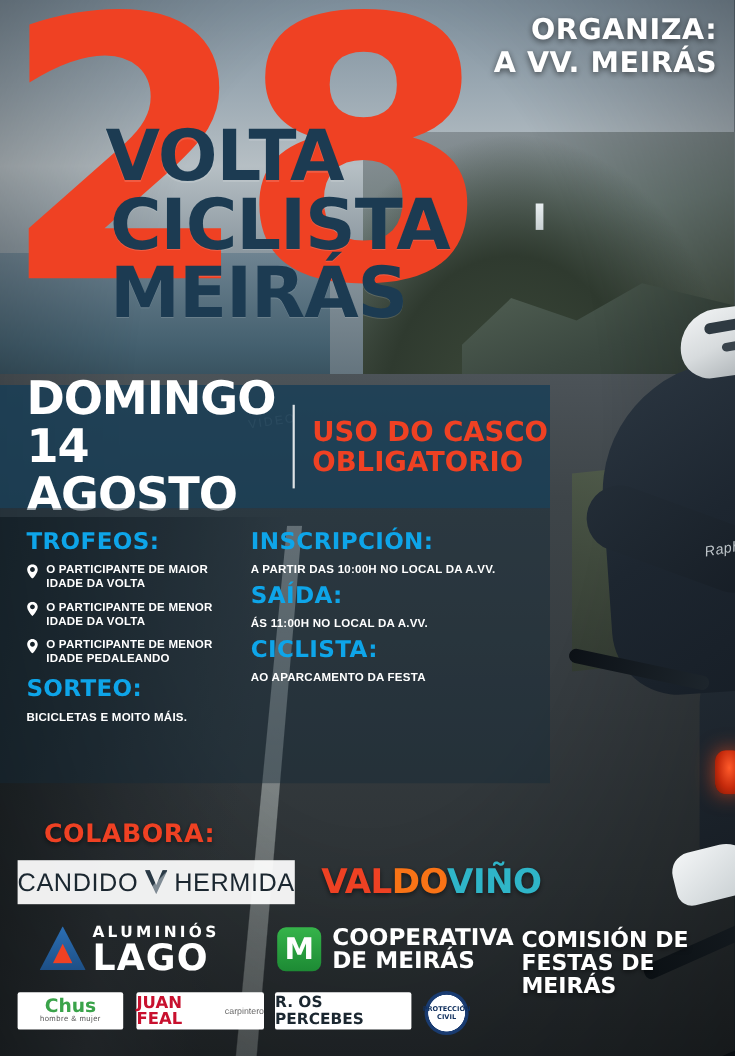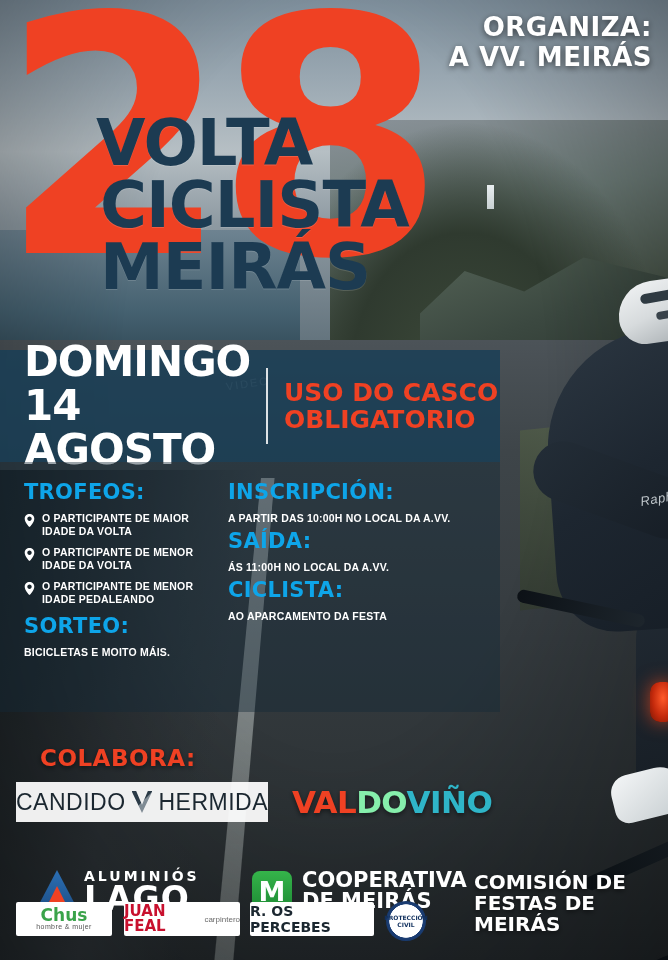--- a/index.html
+++ b/index.html
@@ -240,24 +240,24 @@
     background: linear-gradient(135deg, #2a3a46 48%, #7f8b94 52%);
     clip-path: polygon(0 0, 50% 100%, 100% 0, 78% 0, 50% 62%, 22% 0);
   }
   .valdovino {
     position: absolute; left: 292px; top: 2px;
     font-family: "DejaVu Sans", sans-serif; font-weight: 800; font-size: 31px;
     letter-spacing: -.5px;
     text-shadow: 0 2px 5px rgba(0,0,0,.5);
   }
   .valdovino .a { color: #ef4123; }
-  .valdovino .b { color: #86efac; }
+  .valdovino .b { color: #f97316; }
   .valdovino .c { color: #2fb5c8; }
 
-  .sponsor-row2 { position: absolute; left: 0; top: 868px; width: 668px; height: 56px; padding-left: 25px; }
+  .sponsor-row2 { position: absolute; left: 0; top: 840px; width: 668px; height: 56px; padding-left: 25px; }
   .lago { position: absolute; left: 38px; top: 0; color: #fff; }
   .lago .sm { font-size: 14px; font-weight: 800; letter-spacing: 3px; font-family: "DejaVu Sans", sans-serif; }
   .lago .lg { font-size: 33px; font-weight: 800; letter-spacing: 1px; line-height: 30px; font-family: "DejaVu Sans", sans-serif; }
   .lago-mark {
     position: absolute; left: -2px; top: 2px; width: 42px; height: 40px;
     background: linear-gradient(180deg, #2b6fb5 0%, #1d4f86 100%);
     clip-path: polygon(50% 0, 100% 100%, 0 100%);
   }
   .lago-mark::after {
     content: ''; position: absolute; left: 12px; top: 16px; width: 18px; height: 18px;

